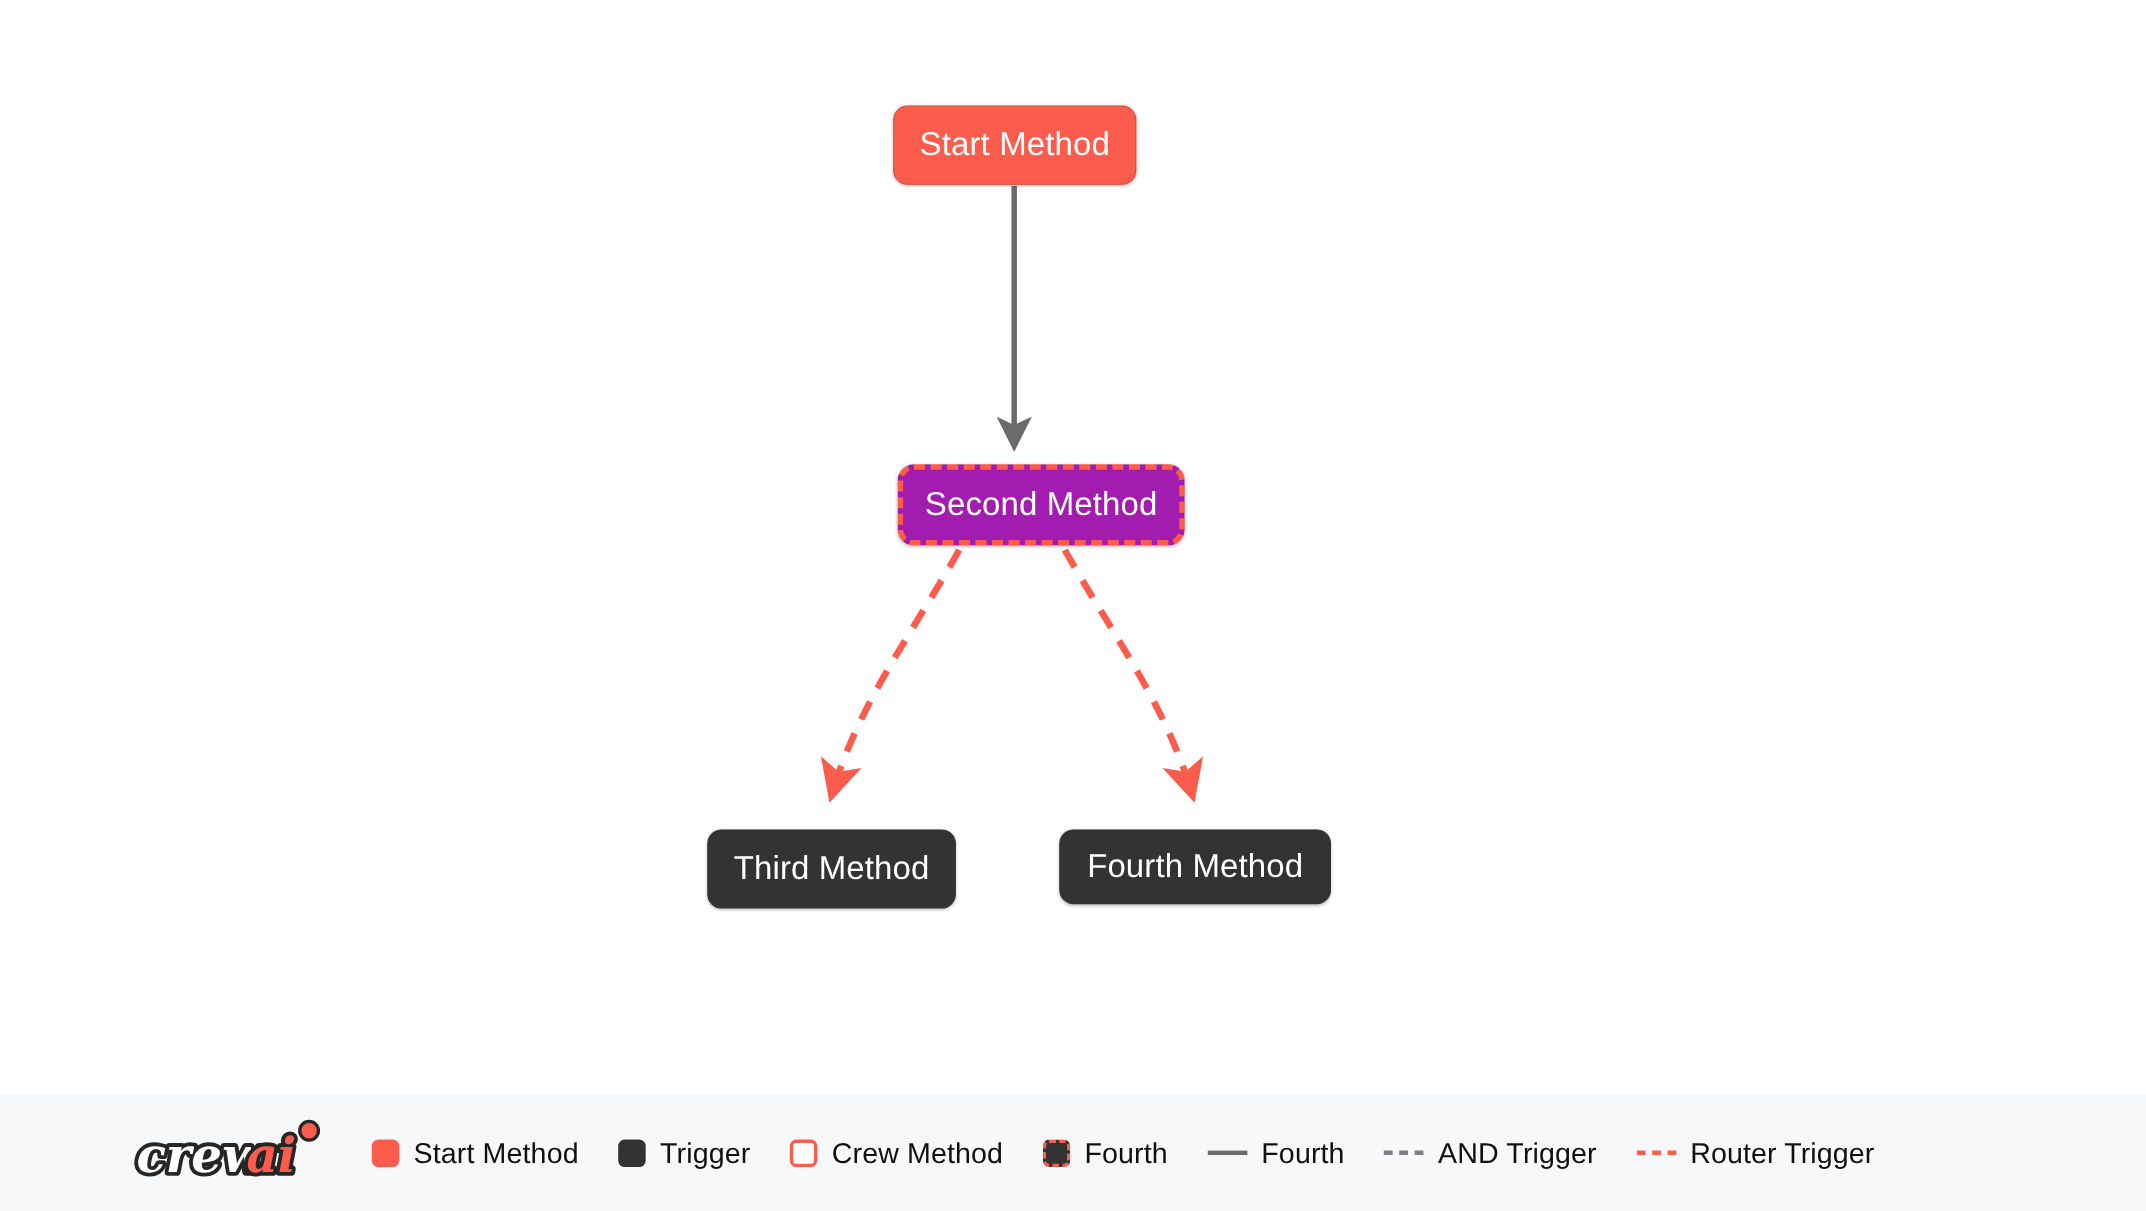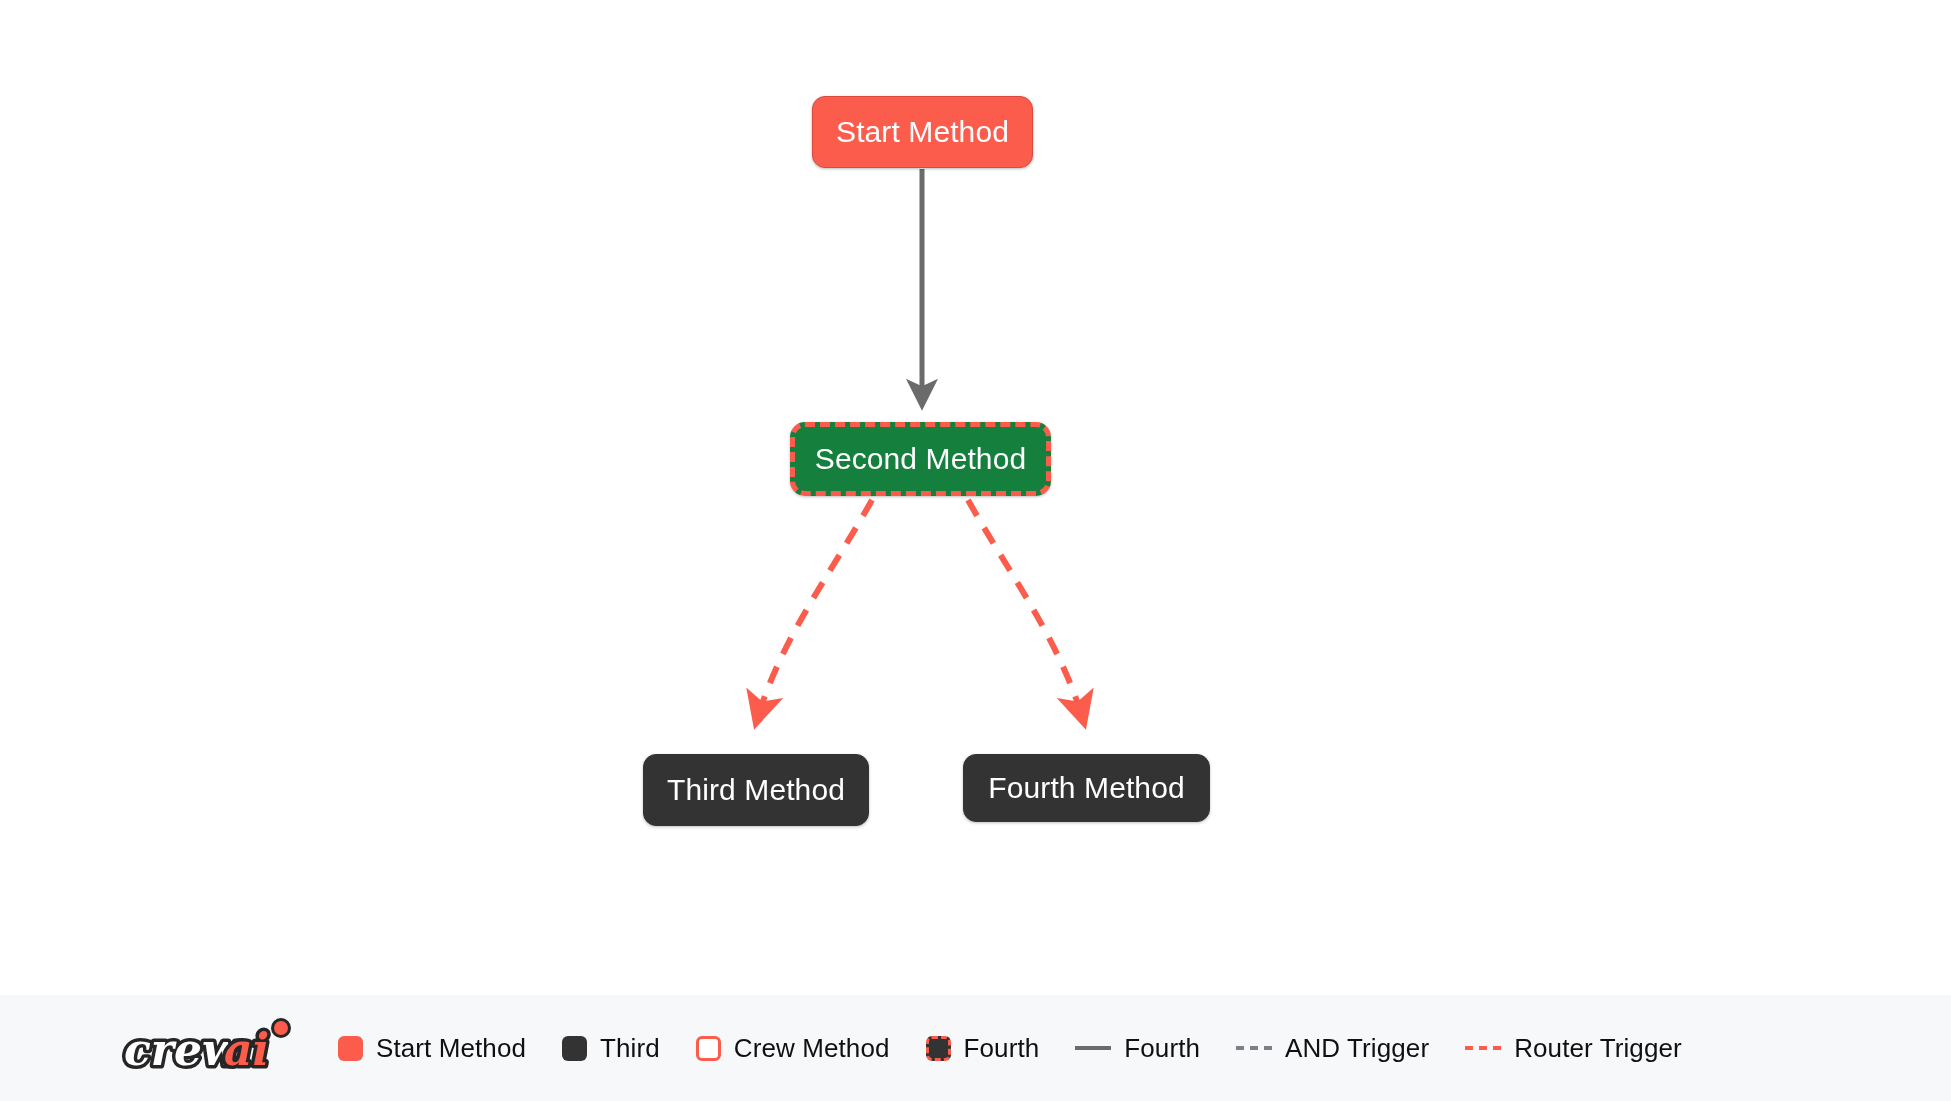--- a/index.html
+++ b/index.html
@@ -53,24 +53,25 @@
     background: #FB5C4C;
     border: 1px solid #d94a3d;
     box-shadow: 0 1px 3px rgba(0,0,0,0.28);
   }
   .node-method {
     background: #333333;
     border: 1px solid #333333;
     box-shadow: 0 1px 3px rgba(0,0,0,0.25);
   }
   .node-router {
-    background: #15803d;
+    background: #a21caf;
     border: 5px dashed #FB5C4C;
     border-radius: 15px;
     box-shadow: 0 1px 3px rgba(0,0,0,0.25);
+    margin-left: 26px;
   }
 
   #node-start-method  { left: 812px; top: 96px;  width: 221px; height: 72px; }
   #node-second-method { left: 790px; top: 422px; width: 261px; height: 74px; }
   #node-third-method  { left: 643px; top: 754px; width: 226px; height: 72px; }
   #node-fourth-method { left: 963px; top: 754px; width: 247px; height: 68px; }
 
   
   #legend-bar {
     position: absolute;
@@ -172,21 +173,21 @@
     <circle cx="161" cy="11" r="8.5" fill="#FB5C4C" stroke="#262626" stroke-width="3"></circle>
   </svg>
 
   <div class="legend-item">
     <span class="swatch swatch-start"></span>
     <span class="legend-label">Start Method</span>
   </div>
 
   <div class="legend-item">
     <span class="swatch swatch-method"></span>
-    <span class="legend-label">Third</span>
+    <span class="legend-label">Trigger</span>
   </div>
 
   <div class="legend-item">
     <span class="swatch swatch-crew"></span>
     <span class="legend-label">Crew Method</span>
   </div>
 
   <div class="legend-item">
     <span class="swatch swatch-router"></span>
     <span class="legend-label">Fourth</span>

